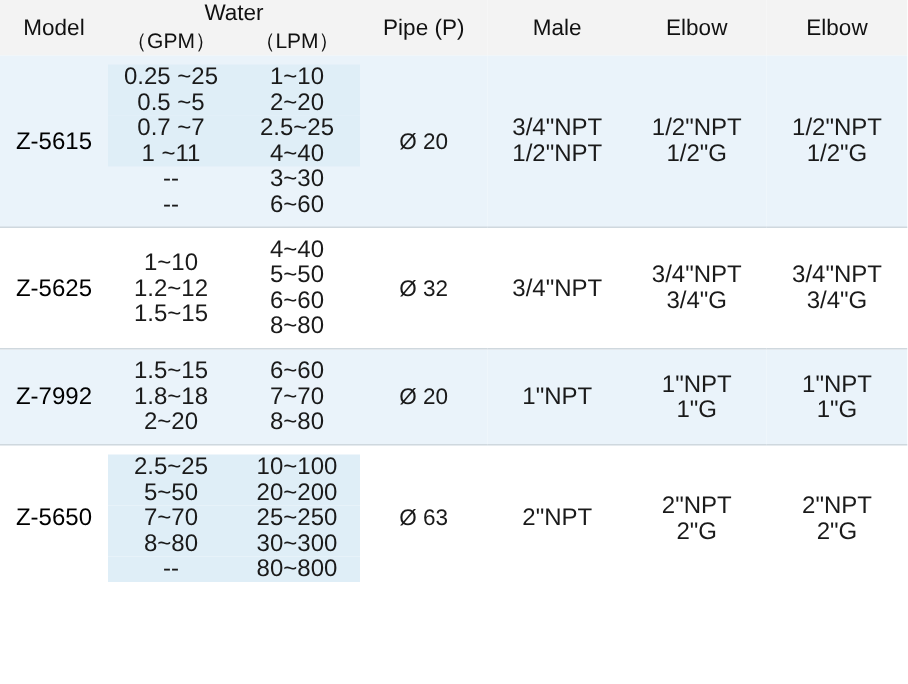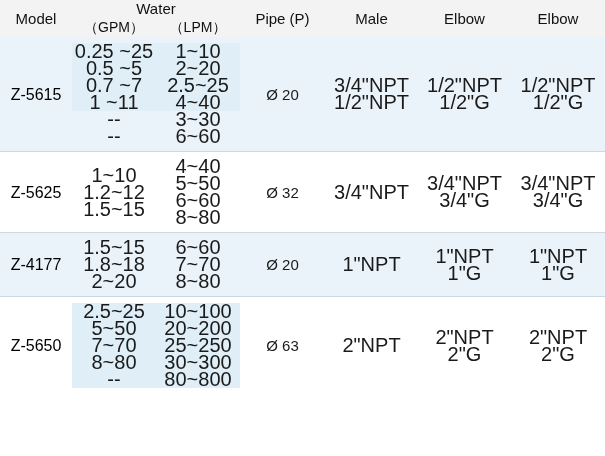--- a/index.html
+++ b/index.html
@@ -51,21 +51,21 @@
     font-size: 14px;
   }
   .tall-head {
     font-size: 15px;
   }
 
   tbody td {
     padding: 0;
     text-align: center;
     vertical-align: middle;
-    font-size: 20px;
+    font-size: 16px;
     line-height: 17px;
     color: #1a1a1a;
   }
   tbody tr {
     border-bottom: 1px solid #cfd8de;
   }
   tbody tr:last-child {
     border-bottom: none;
   }
   .row-shade-a td {
@@ -181,21 +181,21 @@
         <td class="multi">
           <span class="ln">3/4"NPT</span>
           <span class="ln">3/4"G</span>
         </td>
         <td class="multi">
           <span class="ln">3/4"NPT</span>
           <span class="ln">3/4"G</span>
         </td>
       </tr>
       <tr class="row-shade-a">
-        <td class="model-cell">Z-4177</td>
+        <td class="model-cell">Z-7992</td>
         <td class="flow-cell">
           <span class="val">1.5~15</span>
           <span class="val">1.8~18</span>
           <span class="val">2~20</span>
         </td>
         <td class="flow-cell">
           <span class="val">6~60</span>
           <span class="val">7~70</span>
           <span class="val">8~80</span>
         </td>

